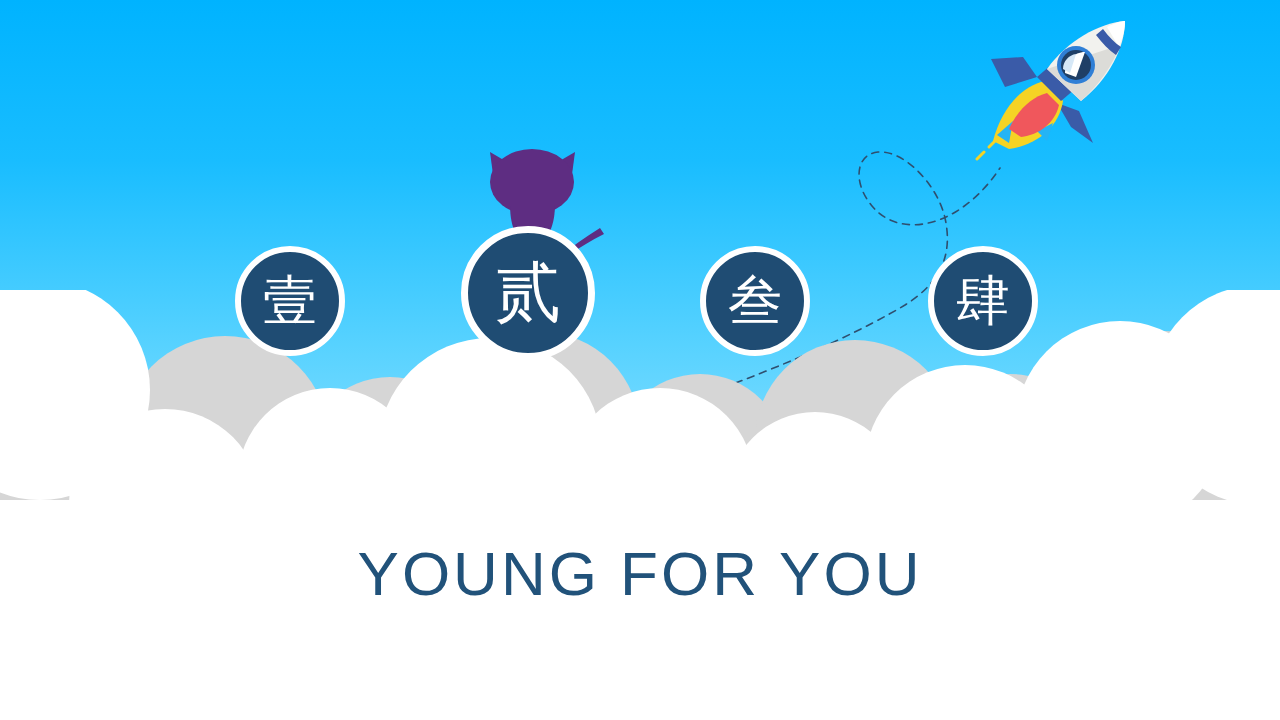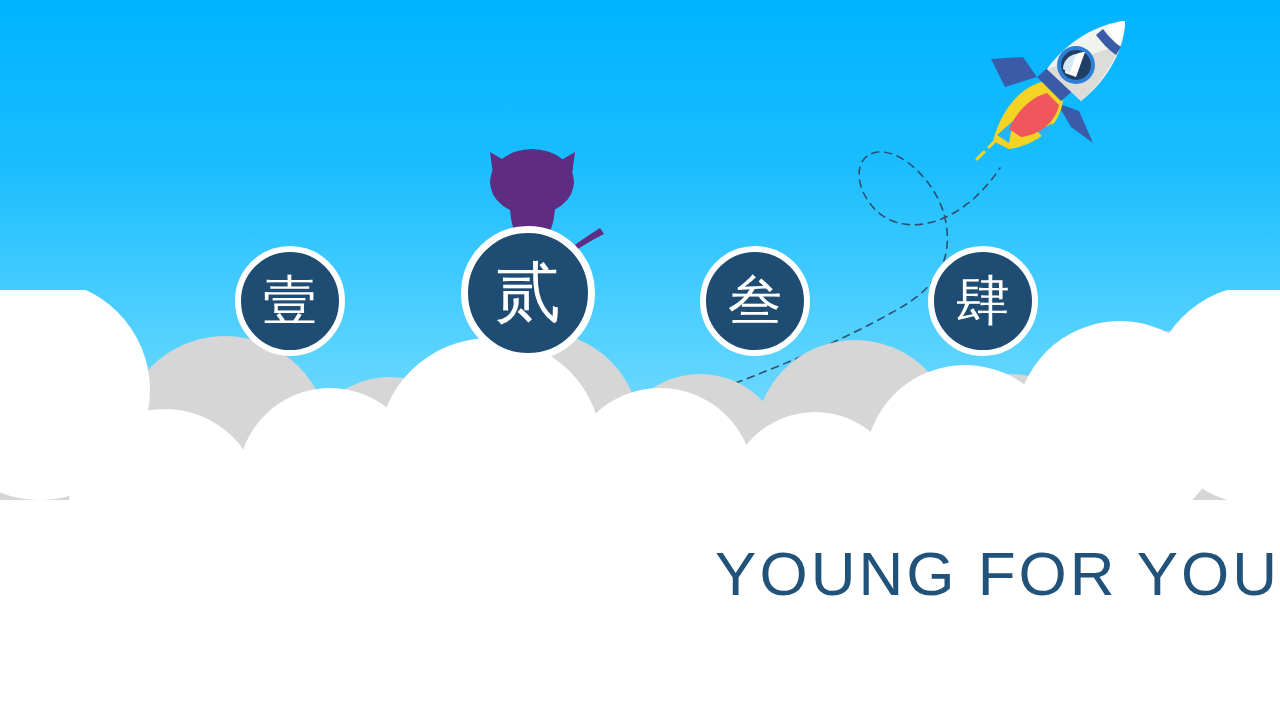--- a/index.html
+++ b/index.html
@@ -89,21 +89,21 @@
   .c1 { left: 235px; top: 246px; }
   .c2 { left: 461px; top: 226px; }
   .c3 { left: 700px; top: 246px; }
   .c4 { left: 928px; top: 246px; }
 
   .title {
     position: absolute;
     left: 0;
     top: 538px;
     width: 1280px;
-    text-align: right;
+    text-align: center;
     color: #21527A;
     font-family: "Liberation Sans", sans-serif;
     font-size: 62px;
     font-weight: 300;
     letter-spacing: 3px;
     white-space: nowrap;
   }
 </style>
 </head>
 <body>

